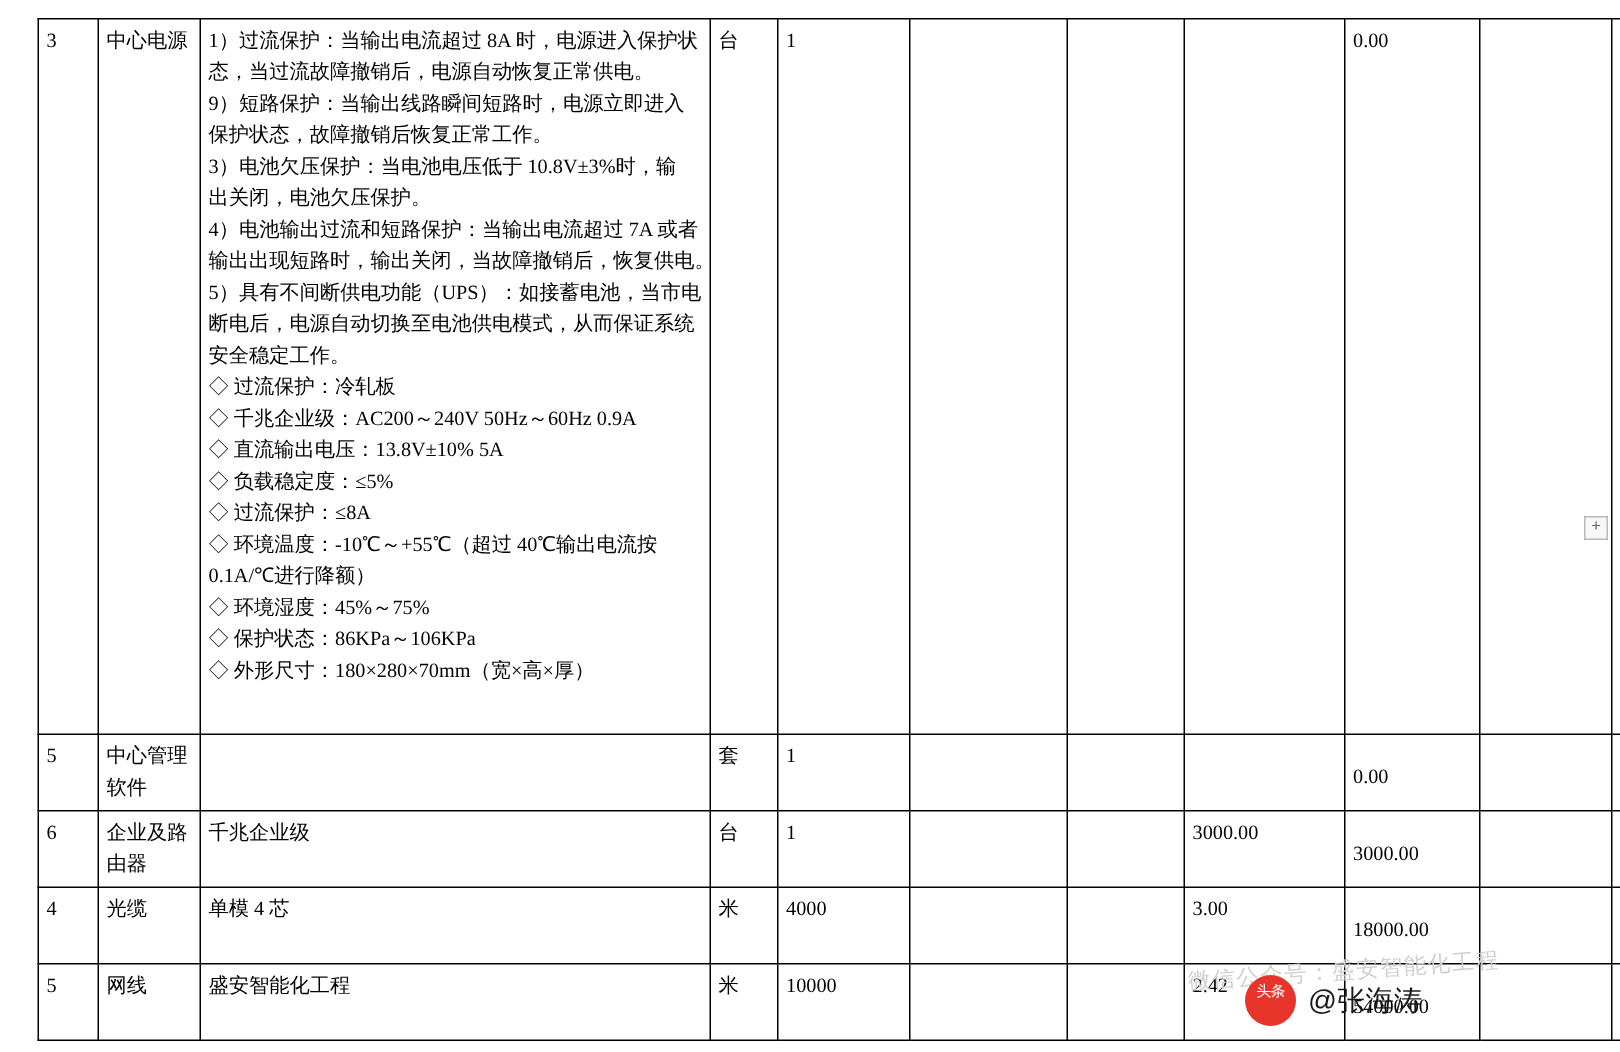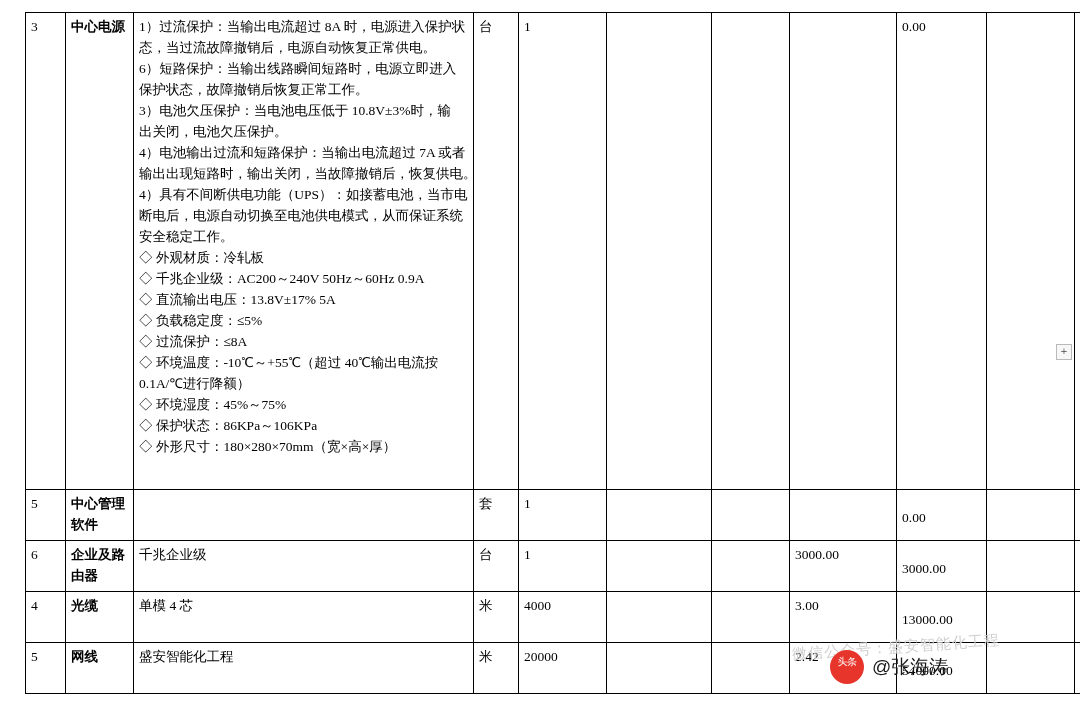--- a/index.html
+++ b/index.html
@@ -34,21 +34,21 @@
   }
   table.spec td {
     border: 1px solid #000000;
     vertical-align: top;
     padding: 3px 4px 3px 5px;
     font-size: 13.5px;
     line-height: 21px;
     font-family: "Liberation Serif", serif;
   }
   td.c-no      { width: 30px;  text-align: left; }
-  td.c-name    { width: 58px; font-weight: bold;  }
+  td.c-name    { width: 58px;  }
   td.c-spec    { width: 330px; }
   td.c-unit    { width: 35px;  }
   td.c-qty     { width: 78px;  }
   td.c-p1      { width: 95px;  }
   td.c-p2      { width: 68px;  }
   td.c-price   { width: 97px;  }
   td.c-total   { width: 80px; margin-left: 48px;  }
   td.c-x1      { width: 78px;  }
   td.c-x2      { width: 52px;  }
 
@@ -137,32 +137,32 @@
   <table class="spec">
     <tbody>
 
       <tr class="row-tall">
         <td class="c-no">3</td>
         <td class="c-name namecell">中心电源</td>
         <td class="c-spec">
           <div class="spec-lines">
             <div>1）过流保护：当输出电流超过 8A 时，电源进入保护状</div>
             <div>态，当过流故障撤销后，电源自动恢复正常供电。</div>
-            <div>6）短路保护：当输出线路瞬间短路时，电源立即进入</div>
+            <div>9）短路保护：当输出线路瞬间短路时，电源立即进入</div>
             <div>保护状态，故障撤销后恢复正常工作。</div>
             <div>3）电池欠压保护：当电池电压低于 10.8V±3%时，输</div>
             <div>出关闭，电池欠压保护。</div>
             <div>4）电池输出过流和短路保护：当输出电流超过 7A 或者</div>
             <div>输出出现短路时，输出关闭，当故障撤销后，恢复供电。</div>
-            <div>4）具有不间断供电功能（UPS）：如接蓄电池，当市电</div>
+            <div>5）具有不间断供电功能（UPS）：如接蓄电池，当市电</div>
             <div>断电后，电源自动切换至电池供电模式，从而保证系统</div>
             <div>安全稳定工作。</div>
-            <div>◇ 外观材质：冷轧板</div>
+            <div>◇ 过流保护：冷轧板</div>
             <div>◇ 千兆企业级：AC200～240V  50Hz～60Hz  0.9A</div>
-            <div>◇ 直流输出电压：13.8V±17%    5A</div>
+            <div>◇ 直流输出电压：13.8V±10%    5A</div>
             <div>◇ 负载稳定度：≤5%</div>
             <div>◇ 过流保护：≤8A</div>
             <div>◇ 环境温度：-10℃～+55℃（超过 40℃输出电流按</div>
             <div>0.1A/℃进行降额）</div>
             <div>◇ 环境湿度：45%～75%</div>
             <div>◇ 保护状态：86KPa～106KPa</div>
             <div>◇ 外形尺寸：180×280×70mm（宽×高×厚）</div>
           </div>
         </td>
         <td class="c-unit">台</td>
@@ -215,33 +215,33 @@
       <tr class="row-mid">
         <td class="c-no">4</td>
         <td class="c-name namecell">光缆</td>
         <td class="c-spec">单模 4 芯</td>
         <td class="c-unit">米</td>
         <td class="c-qty">4000</td>
         <td class="c-p1"></td>
         <td class="c-p2"></td>
         <td class="c-price">3.00</td>
         <td class="c-total">
-          <div class="amount">13000.00</div>
+          <div class="amount">18000.00</div>
         </td>
         <td class="c-x1"></td>
         <td class="c-x2"></td>
 
       </tr>
 
       <tr class="row-mid">
         <td class="c-no">5</td>
         <td class="c-name namecell">网线</td>
         <td class="c-spec">盛安智能化工程</td>
         <td class="c-unit">米</td>
-        <td class="c-qty">20000</td>
+        <td class="c-qty">10000</td>
         <td class="c-p1"></td>
         <td class="c-p2"></td>
         <td class="c-price">2.42</td>
         <td class="c-total">
           <div class="amount">54000.00</div>
         </td>
         <td class="c-x1"></td>
         <td class="c-x2"></td>
 
       </tr>

